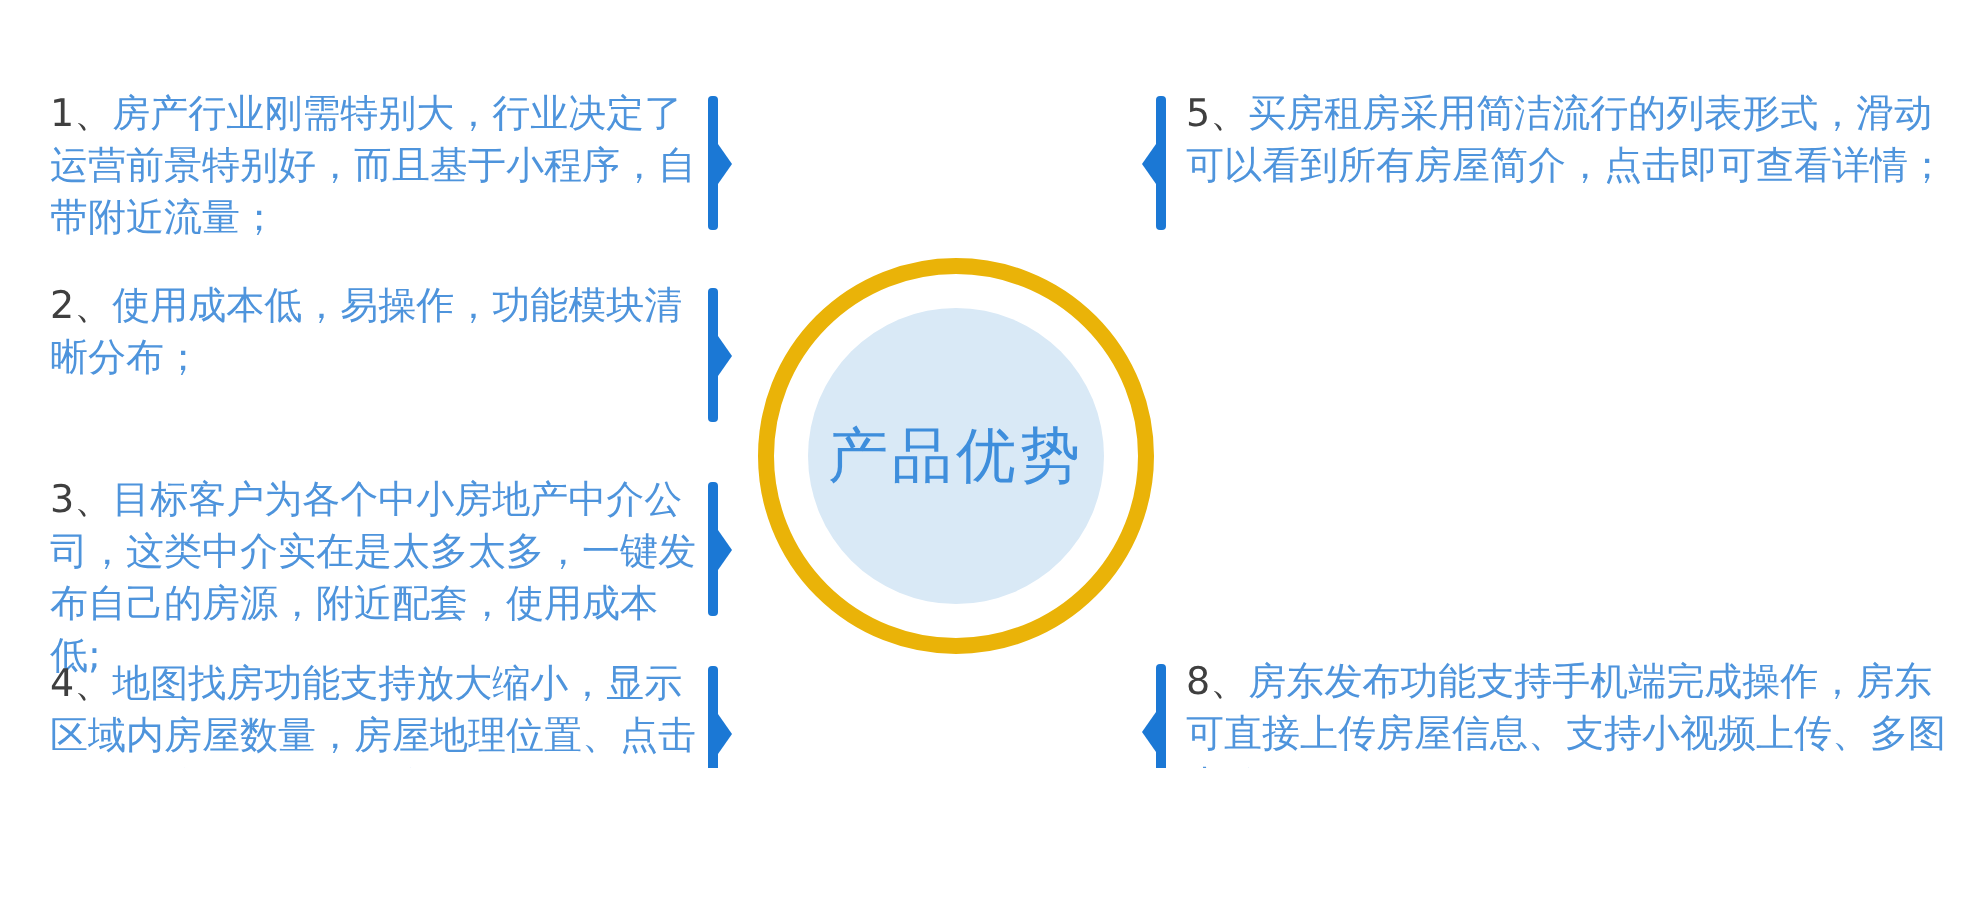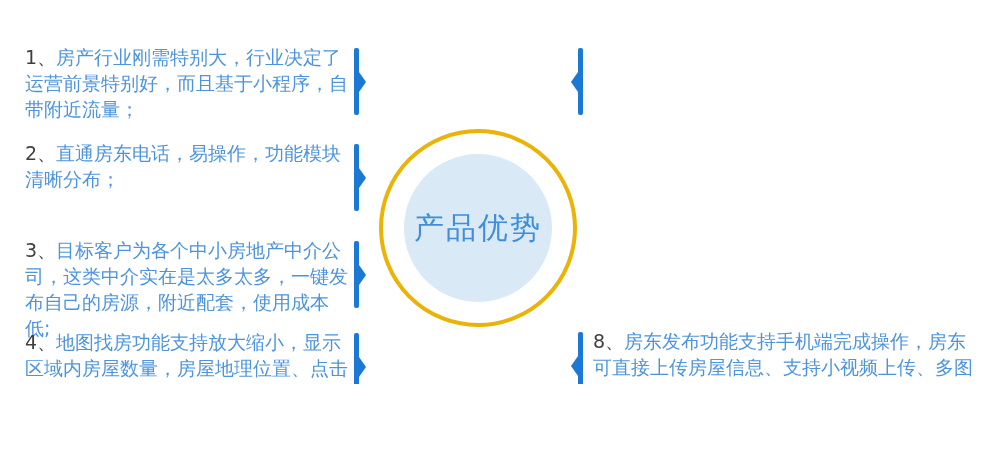--- a/index.html
+++ b/index.html
@@ -60,21 +60,21 @@
     border-top:10px solid transparent;
     border-bottom:10px solid transparent;
     border-right:7px solid #1b78d5;
   }
   
   .circle-outer{
     position:absolute;
     left:379px; top:129px;
     width:198px; height:198px;
     box-sizing:border-box;
-    border:4px solid #eab308;
+    border:8px solid #eab308;
     background:#ffffff;
     border-radius:50%;
     display:flex;
     align-items:center;
     justify-content:center;
   }
   .circle-inner{
     width:148px; height:148px;
     background:#d9e9f6;
     border-radius:50%;
@@ -95,21 +95,21 @@
 <div class="canvas">
 
   <div class="item item-left" style="top:44px">
     <div class="item-text"><span class="num">1、</span><span>房产行业刚需特别大，行业决定了运营前景特别好，而且基于小程序，自带附近流量；</span></div>
     <div class="bar">
         <span class="tri"></span>
       </div>
   </div>
 
   <div class="item item-left" style="top:140px">
-    <div class="item-text"><span class="num">2、</span><span>直通房东电话，易操作，功能模块清晰分布；</span></div>
+    <div class="item-text"><span class="num">2、</span><span>使用成本低，易操作，功能模块清晰分布；</span></div>
     <div class="bar">
         <span class="tri"></span>
       </div>
   </div>
 
   <div class="item item-left" style="top:237px">
     <div class="item-text"><span class="num">3、</span><span>目标客户为各个中小房地产中介公司，这类中介实在是太多太多，一键发布自己的房源，附近配套，使用成本低;</span></div>
     <div class="bar">
         <span class="tri"></span>
       </div>
@@ -125,20 +125,21 @@
   <div class="circle-outer">
     <div class="circle-inner">
       <span class="circle-title">产品优势</span>
     </div>
   </div>
 
   <div class="item item-right" style="top:44px">
     <div class="bar">
         <span class="tri"></span>
       </div>
+    <div class="item-text"><span class="num">5、</span><span>买房租房采用简洁流行的列表形式，滑动可以看到所有房屋简介，点击即可查看详情；</span></div>
   </div>
 
 
 
   <div class="item item-right" style="top:328px">
     <div class="bar">
         <span class="tri"></span>
       </div>
     <div class="item-text"><span class="num">8、</span><span>房东发布功能支持手机端完成操作，房东可直接上传房屋信息、支持小视频上传、多图上传。</span></div>
   </div>

